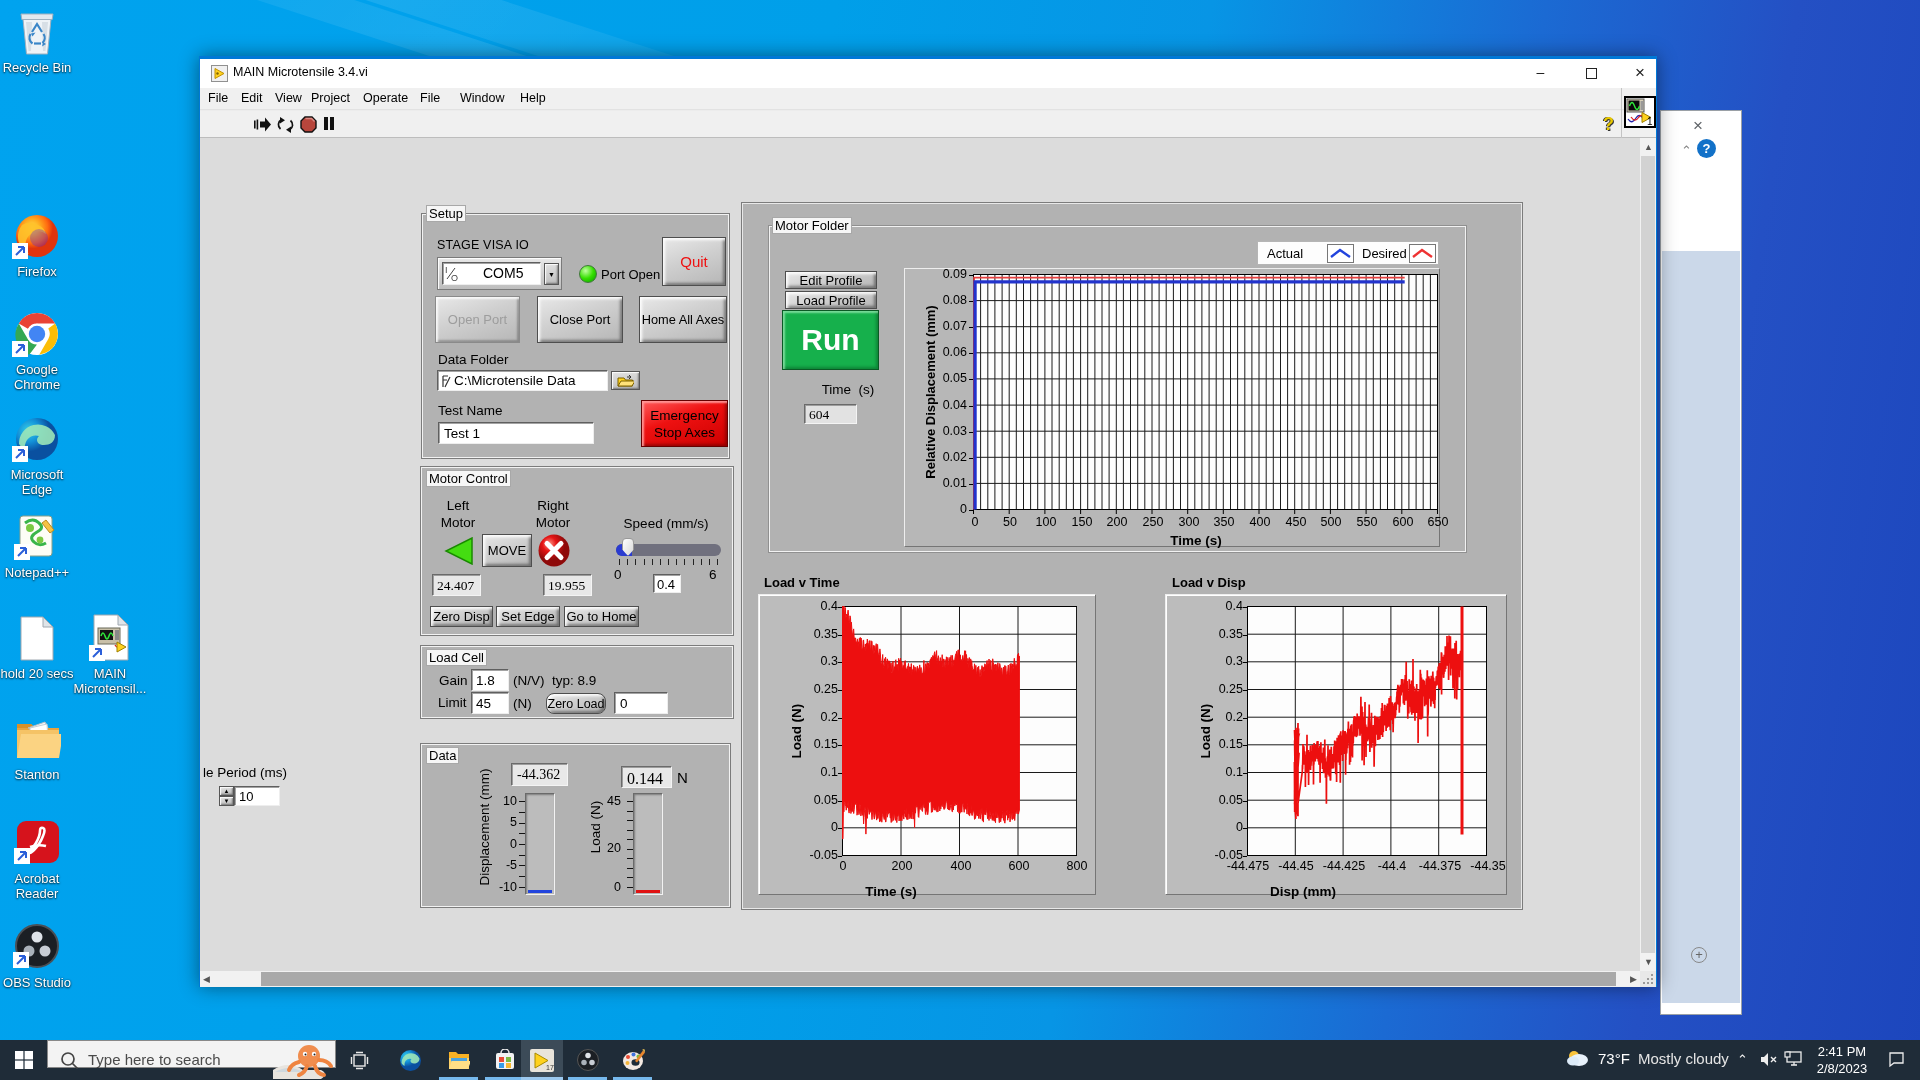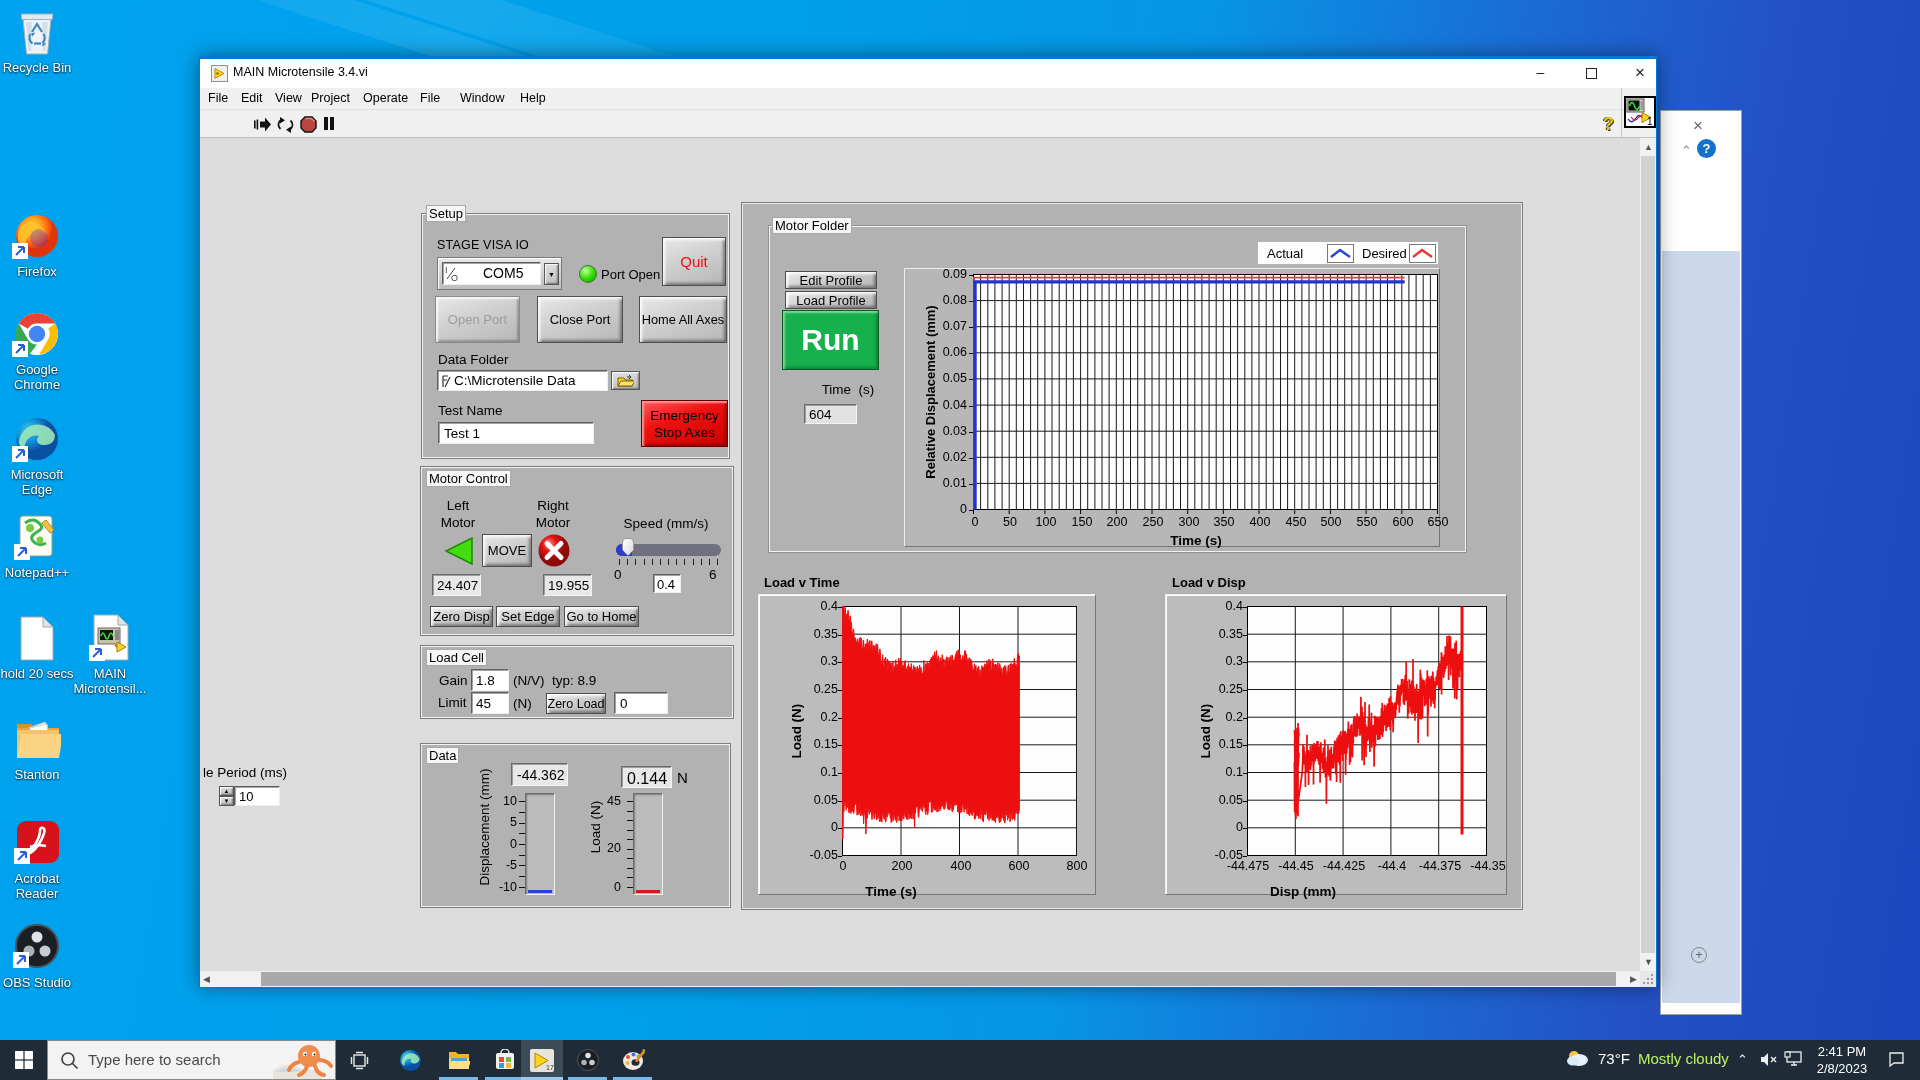--- a/index.html
+++ b/index.html
@@ -16,21 +16,21 @@
 .lbl{position:absolute;color:#000;font-size:13px;white-space:nowrap;}
 .btn{position:absolute;background:linear-gradient(160deg,#e8e8e8 0%,#cfcfcf 45%,#b6b6b6 100%);
  border:1px solid #4e4e4e;box-shadow:inset 2px 2px 3px rgba(255,255,255,.95),inset -2px -2px 3px rgba(0,0,0,.4);
  color:#000;font-size:13px;display:flex;align-items:center;justify-content:center;text-align:center;}
 .btnsm{position:absolute;background:linear-gradient(170deg,#e2e2e2,#bdbdbd);border:1px solid #565656;
  box-shadow:inset 1px 1px 1px rgba(255,255,255,.95),inset -1px -1px 2px rgba(0,0,0,.4);
  color:#000;font-size:13px;display:flex;align-items:center;justify-content:center;}
 .sunk{position:absolute;background:#fff;border:1px solid;border-color:#5f5f5f #eee #eee #5f5f5f;
  box-shadow:inset 1px 1px 0 #a3a3a3;color:#000;font-size:13px;}
 .ind{position:absolute;background:#e8e8e8;border:1px solid;border-color:#6a6a6a #f4f4f4 #f4f4f4 #6a6a6a;
- box-shadow:inset 1px 1px 0 #9d9d9d;color:#000;font-size:13px;}
+ box-shadow:inset 1px 1px 0 #9d9d9d;color:#000;font-size:13px;font-family:Liberation Serif, serif;}
 .vtext{position:absolute;white-space:nowrap;transform:translate(-50%,-50%) rotate(-90deg);color:#000;}
 .gnum{position:absolute;color:#000;font-size:12.5px;white-space:nowrap;}
 </style></head>
 <body>
 <div class="ray" style="left:-250px;top:-40px;width:1250px;height:42px;"></div>
 <div class="ray" style="left:-150px;top:40px;width:1250px;height:30px;"></div>
 
 <div class="abs" style="left:18px;top:8px;width:38px;height:48px;">
 <svg width="38" height="48" viewBox="0 0 38 48">
 <path d="M5 11 L33 11 L29.5 46 L8.5 46 Z" fill="#eef3f7" stroke="#9fb0bf" stroke-width="1"></path>
@@ -187,21 +187,21 @@
 </div>
 <div class="abs" style="left:0;top:1040px;width:1920px;height:40px;background:#1f2c38;">
 <svg class="abs" style="left:15px;top:11px" width="18" height="18" viewBox="0 0 18 18">
       <g fill="#fff">
         <rect x="0" y="0" width="8.4" height="8.4"></rect>
         <rect x="9.6" y="0" width="8.4" height="8.4"></rect>
         <rect x="0" y="9.6" width="8.4" height="8.4"></rect>
         <rect x="9.6" y="9.6" width="8.4" height="8.4"></rect>
       </g>
     </svg>
-<div class="abs" style="left:47px;top:0;width:289px;height:40px;background:#f3f3f3;border:1px solid #888;">
+<div class="abs" style="left:47px;top:0;width:289px;height:28px;background:#f3f3f3;border:1px solid #888;">
  <svg class="abs" style="left:12px;top:10px" width="19" height="19" viewBox="0 0 19 19">
         <circle cx="8" cy="8" r="6" fill="none" stroke="#444" stroke-width="1.7"></circle>
         <path d="M12.5 12.5 L17.5 17.5" stroke="#444" stroke-width="1.7"></path>
       </svg>
  <div class="abs" style="left:40px;top:10px;font-size:15px;color:#4a4a4a;">Type here to search</div>
  <svg class="abs" style="left:215px;top:1px" width="73" height="38" viewBox="0 0 73 38">
   <path d="M10 28 q15 -10 30 0 l18 0 q8 4 0 9 l-48 0 z" fill="#e8e4de"></path>
   <path d="M12 30 q14 -8 28 0 z" fill="#cfd8de"></path>
   <circle cx="46" cy="14" r="11" fill="#f08d4e"></circle>
   <path d="M36 20 q-8 2 -10 8 M44 24 q-2 7 -8 9 M52 24 q2 8 9 9 M56 18 q8 0 12 6" stroke="#ef8440" stroke-width="4" fill="none" stroke-linecap="round"></path>
@@ -269,21 +269,21 @@
 <div class="abs" style="left:485px;top:37px;width:39px;height:3px;background:#76b9ed;"></div>
 <div class="abs" style="left:521px;top:37px;width:42px;height:3px;background:#9cc9ef;"></div>
 <div class="abs" style="left:568px;top:37px;width:39px;height:3px;background:#76b9ed;"></div>
 <div class="abs" style="left:613px;top:37px;width:39px;height:3px;background:#76b9ed;"></div>
 <svg class="abs" style="left:1566px;top:9px" width="24" height="18" viewBox="0 0 24 18">
       <circle cx="8" cy="7" r="5" fill="#f8c33c"></circle>
       <ellipse cx="13" cy="11" rx="9" ry="6" fill="#e8f2fb"></ellipse>
       <ellipse cx="7" cy="12" rx="6" ry="4.5" fill="#dcebf8"></ellipse>
     </svg>
 <div class="abs" style="left:1598px;top:10px;color:#fff;font-size:15px;">73°F</div>
-<div class="abs" style="left:1638px;top:10px;color:#bef264;font-size:15px;">Mostly cloudy</div>
+<div class="abs" style="left:1638px;top:10px;color:#e5e5e5;font-size:15px;">Mostly cloudy</div>
 <div class="abs" style="left:1737px;top:12px;color:#eee;font-size:13px;">⌃</div>
 <svg class="abs" style="left:1760px;top:12px" width="17" height="15" viewBox="0 0 17 15">
       <path d="M1 5 h3 l4 -4 v13 l-4 -4 h-3 z" fill="#eee"></path>
       <path d="M11 5 l5 5 M16 5 l-5 5" stroke="#eee" stroke-width="1.4"></path>
     </svg>
 <svg class="abs" style="left:1784px;top:11px" width="18" height="16" viewBox="0 0 18 16">
       <rect x="3" y="1" width="14" height="10" fill="none" stroke="#eee" stroke-width="1.3"></rect>
       <path d="M7 14 h6 M10 11 v3" stroke="#eee" stroke-width="1.3"></path>
       <rect x="1" y="1" width="5" height="5" fill="#1f2c38" stroke="#eee" stroke-width="1.2"></rect>
     </svg>
@@ -468,21 +468,21 @@
  <div class="lbl" style="left:18px;top:27px;font-size:13.5px;">Gain</div>
  <div class="sunk" style="left:50px;top:23px;width:38px;height:22px;">
         <div class="abs" style="left:4px;top:3px;font-size:13.5px;">1.8</div>
       </div>
  <div class="lbl" style="left:92px;top:27px;font-size:13.5px;">(N/V)&nbsp; typ: 8.9</div>
  <div class="lbl" style="left:17px;top:49px;font-size:13.5px;">Limit</div>
  <div class="sunk" style="left:50px;top:46px;width:38px;height:22px;">
         <div class="abs" style="left:4px;top:3px;font-size:13.5px;">45</div>
       </div>
  <div class="lbl" style="left:92px;top:50px;font-size:13.5px;">(N)</div>
- <div class="btn" style="left:125px;top:47px;width:60px;height:21px;font-size:12.5px;white-space:nowrap;">Zero&nbsp;Load</div>
+ <div class="btn" style="left:125px;top:47px;width:60px;height:21px;font-size:12.5px;white-space:nowrap;border-radius:8px;">Zero&nbsp;Load</div>
  <div class="sunk" style="left:193px;top:46px;width:54px;height:22px;">
         <div class="abs" style="left:5px;top:3px;font-size:13.5px;">0</div>
       </div>
 </div>
 <div class="panel" style="left:220px;top:686px;width:311px;height:165px;">
  <div class="plabel" style="left:5px;top:3px;">Data</div>
  <div class="ind" style="left:90px;top:19px;width:57px;height:23px;">
         <div class="abs" style="left:5px;top:3px;font-size:14px;">-44.362</div>
       </div>
  <div class="vtext" style="left:63px;top:83px;font-size:13.5px;">Displacement (mm)</div>

